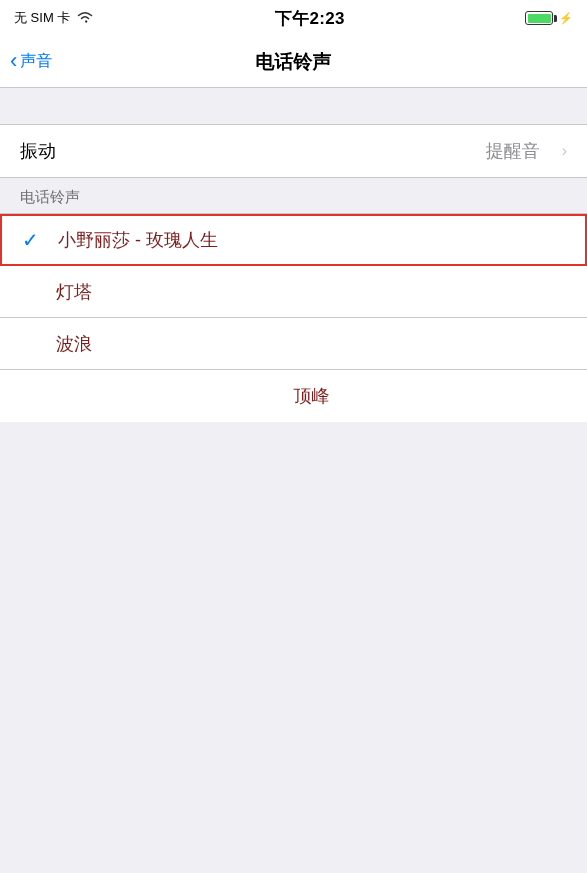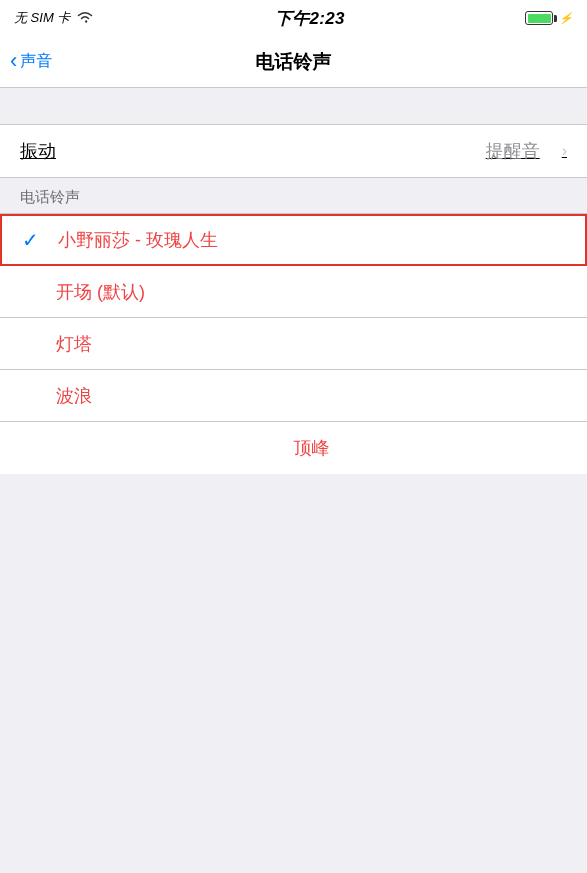--- a/index.html
+++ b/index.html
@@ -15,21 +15,20 @@
     
     .status-bar {
       height: 36px;
       background: #fff;
       display: flex;
       align-items: center;
       justify-content: space-between;
       padding: 0 14px;
       font-size: 13px;
       font-weight: 500;
-      font-style: italic;
     }
     .status-left {
       display: flex;
       align-items: center;
       gap: 6px;
       font-size: 13px;
     }
     .status-center {
       font-size: 17px;
       font-weight: 600;
@@ -120,21 +119,20 @@
       display: flex;
       align-items: center;
       justify-content: space-between;
       padding: 0 20px;
       height: 52px;
       border-bottom: 1px solid #c8c7cc;
       background: #fff;
     }
     .settings-row:last-child {
       border-bottom: none;
-      text-decoration: underline;
     }
     .row-label {
       font-size: 18px;
       color: #000;
     }
     .row-right {
       display: flex;
       align-items: center;
       gap: 22px;
       color: #8e8e93;
@@ -182,21 +180,21 @@
       font-size: 20px;
       margin-right: 14px;
       min-width: 22px;
     }
     .checkmark.hidden {
       visibility: hidden;
     }
 
     .ringtone-label {
       font-size: 18px;
-      color: #ef4444;
+      color: #7f1d1d;
     }
   </style>
 </head>
 <body>
 
 <div class="status-bar">
   <div class="status-left">
     <span>无 SIM 卡</span>
     <span>
       <svg width="18" height="14" viewBox="0 0 18 14">
@@ -240,24 +238,20 @@
 
 <div class="section-header">电话铃声</div>
 
 <div class="ringtone-section">
 
   <div class="ringtone-row selected">
     <span class="checkmark">✓</span>
     <span class="ringtone-label">小野丽莎 - 玫瑰人生</span>
   </div>
 
-  <div class="ringtone-row">
-    <span class="checkmark hidden">✓</span>
-    <span class="ringtone-label">开场 (默认)</span>
-  </div>
 
   <div class="ringtone-row">
     <span class="checkmark hidden">✓</span>
     <span class="ringtone-label">灯塔</span>
   </div>
 
   <div class="ringtone-row">
     <span class="checkmark hidden">✓</span>
     <span class="ringtone-label">波浪</span>
   </div>

